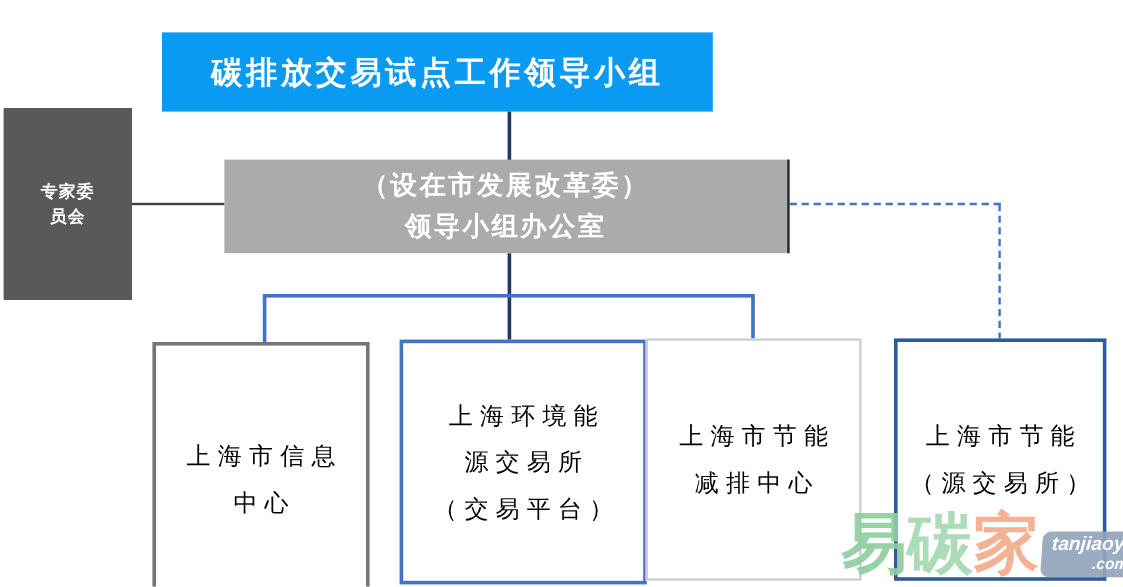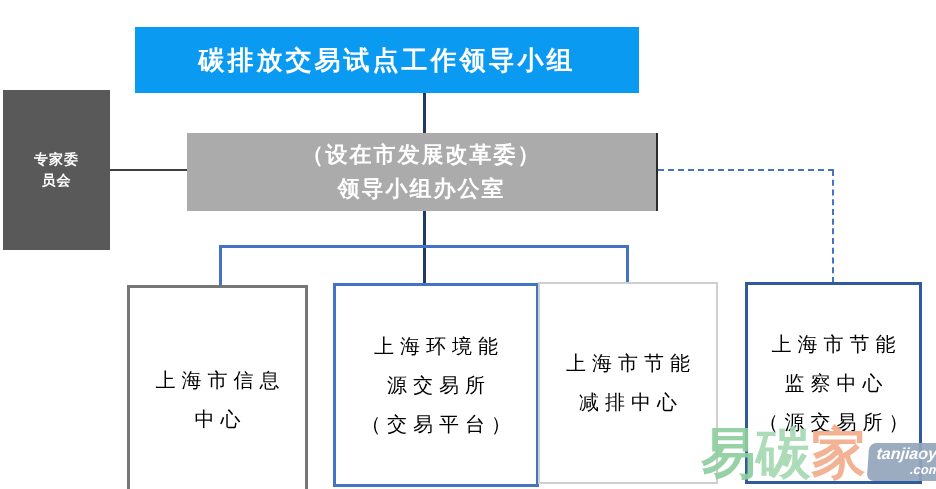--- a/index.html
+++ b/index.html
@@ -2,21 +2,21 @@
 <html><head>
 <meta charset="utf-8">
 <style>
   html,body{margin:0;padding:0;background:#ffffff;}
   .canvas{
     position:relative;width:936px;height:489px;background:#ffffff;
     font-family:"Liberation Sans",sans-serif;overflow:hidden;
   }
   
   .leader-box{
-    position:absolute;left:135px;top:27px;width:504px;height:66px;
+    position:absolute;left:135px;top:27px;width:459px;height:66px;
     background:#0b9af2;color:#ffffff;font-weight:bold;font-size:26px;
     letter-spacing:3px;display:flex;align-items:center;justify-content:center;
   }
   .expert-box{
     position:absolute;left:3px;top:90px;width:107px;height:160px;
     background:#595959;color:#ffffff;font-weight:bold;font-size:14px;
     letter-spacing:1px;line-height:1.5;display:flex;flex-direction:column;
     align-items:center;justify-content:center;text-align:center;
   }
   .office-box{
@@ -103,21 +103,20 @@
     <span>（交易平台）</span>
   </div>
 
   <div class="child-box child-3">
     <span>上海市节能</span>
     <span>减排中心</span>
   </div>
 
   <div class="child-box child-4">
     <span>上海市节能</span>
-    <span>监察中心</span>
     <span>（源交易所）</span>
   </div>
 
   <div class="watermark">
     <span class="wm-char wm-char-yi">易</span>
     <span class="wm-char wm-char-tan">碳</span>
     <span class="wm-char wm-char-jia">家</span>
     <span class="wm-badge">
       <span class="wm-badge-line1">tanjiaoyi</span>
       <span class="wm-badge-line2">.com</span>

